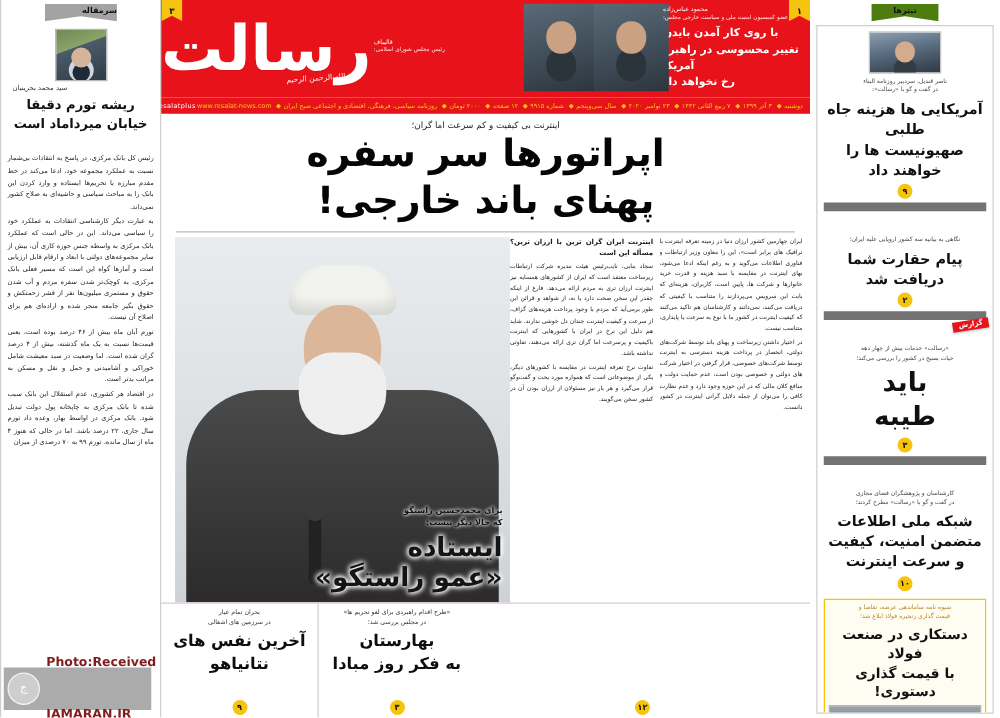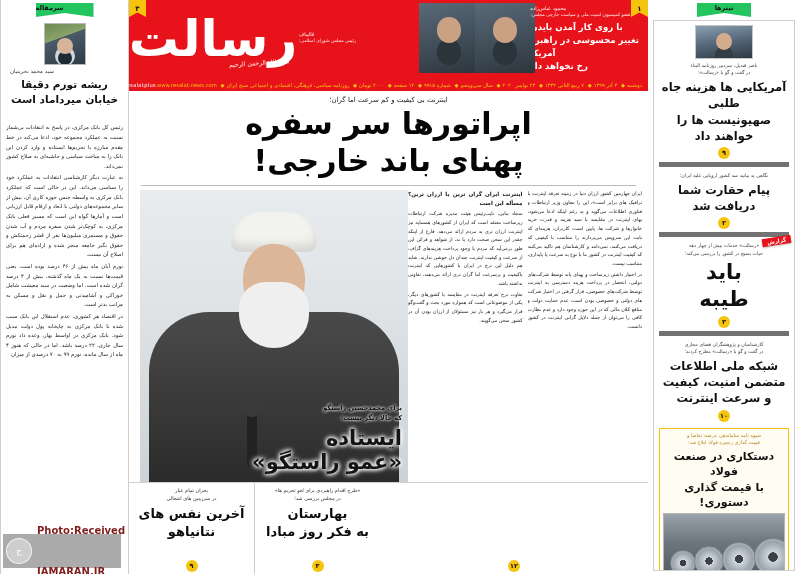--- a/index.html
+++ b/index.html
@@ -24,25 +24,25 @@
     height: 574px;
     border-left: 1px solid #cfcfcf;
     padding: 3px 5px 2px 5px;
     position: relative;
     background: #fff;
     display: flex;
     flex-direction: column;
   }
   .flag-badge {
     width: 58px; height: 14px;
-    background: #22c55e;
+    background: #a3a3a3;
     color: #111;
     font-size: 6.5px;
     font-weight: bold;
-    text-align: left;
+    text-align: right;
     line-height: 11px;
     margin: 0 auto 4px auto;
     clip-path: polygon(0 0, 100% 0, 100% 100%, 50% 72%, 0 100%);
     position: relative;
   }
   .author-photo {
     width: 42px; height: 42px;
     margin: 2px auto 2px auto;
     background: linear-gradient(160deg,#6d8a52 0%, #8aa36a 35%, #4a5b69 36%, #2f3b46 100%);
     border: 1px solid #b9b9b9;
@@ -280,31 +280,31 @@
   }
 
   
   .titles-col {
     width: 152px; height: 574px;
     padding: 3px 5px;
     display:flex; flex-direction:column;
     background:#fff;
   }
   .titles-head {
-    width: 54px; height: 14px; background:#22c55e;
+    width: 54px; height: 14px; background:#4d7c0f;
     color:#111; font-size: 6.5px; font-weight:bold;
     text-align:center; line-height:11px; margin: 0 auto 3px auto;
     clip-path: polygon(0 0, 100% 0, 100% 100%, 50% 72%, 0 100%);
   }
   .titles-box {
     flex:1; border:1px solid #cfcfcf; padding: 4px 5px;
     display:flex; flex-direction:column; overflow:hidden;
   }
   .tnews { padding-bottom: 3px; }
-  .tnews + .tnews { border-top: 5px solid #737373; padding-top: 5px; }
+  .tnews + .tnews { border-top: 7px solid #737373; padding-top: 20px; }
   .tn-photo {
     width: 58px; height: 34px; margin: 0 auto 3px auto;
     background: linear-gradient(170deg,#8ba0b2 0%, #55677a 50%, #2e3942 100%);
     border:1px solid #c5c5c5; position:relative; overflow:hidden;
   }
   .tn-photo::after{
     content:""; position:absolute; left:50%; top:22%;
     transform:translateX(-50%);
     width:16px; height:17px; border-radius:50%;
     background:#d3ab8d; box-shadow: 0 14px 0 1px #333b44;

